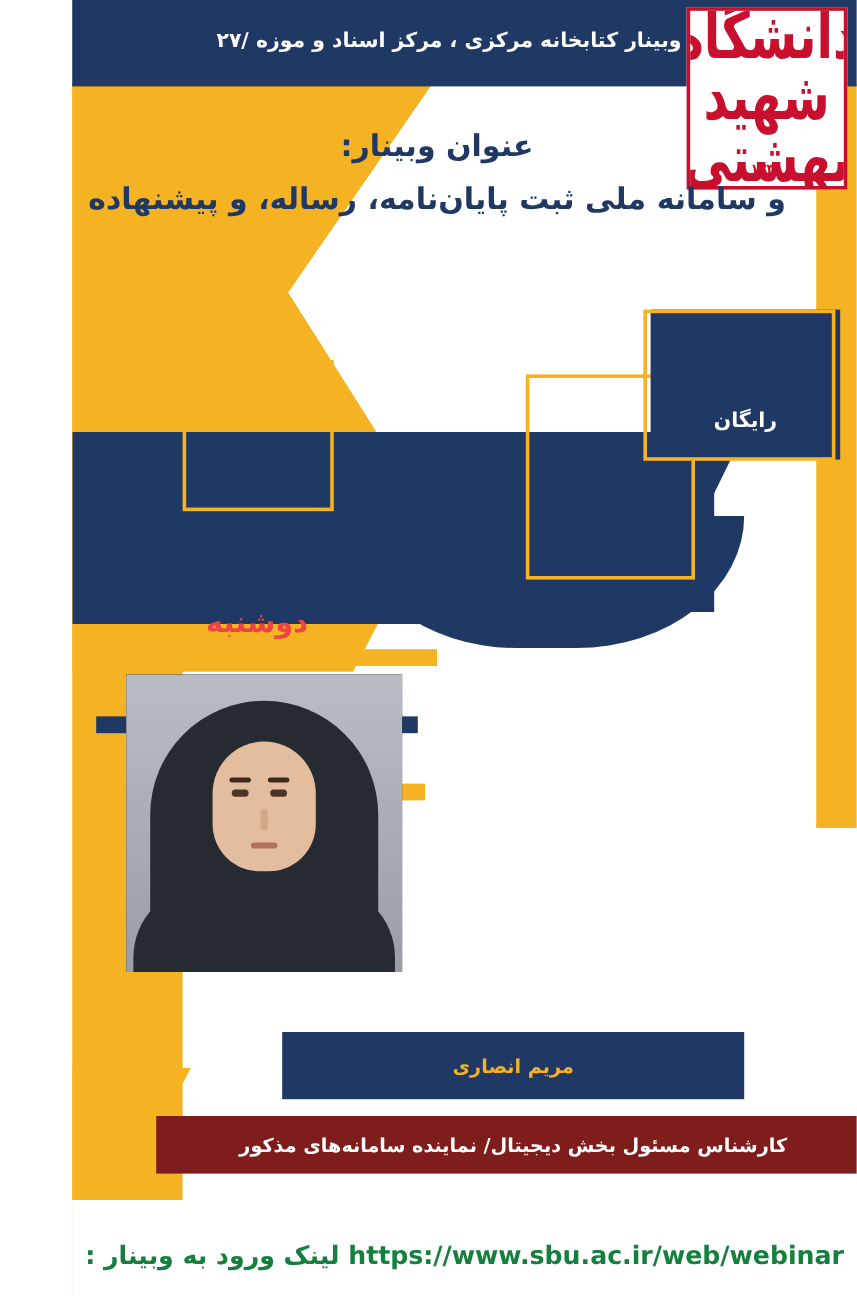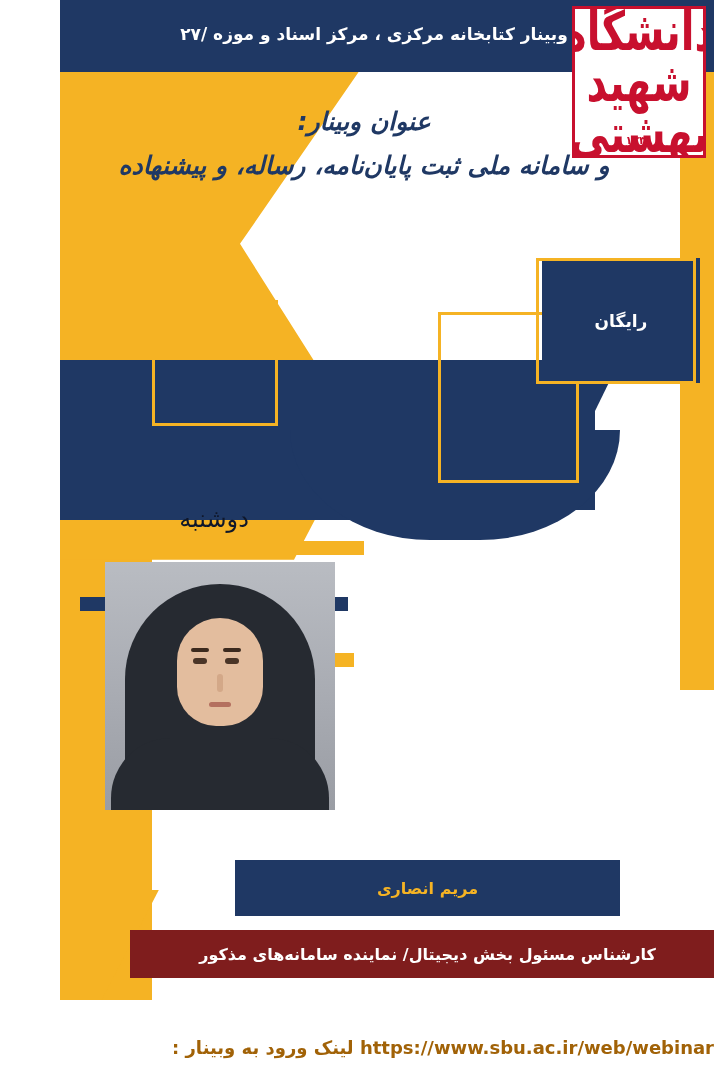--- a/index.html
+++ b/index.html
@@ -178,32 +178,33 @@
     top: 100px;
     right: 20px;
     width: 660px;
     text-align: center;
     color: #1f3864;
     font-weight: bold;
     font-size: 25px;
     line-height: 1.75;
     z-index: 5;
   }
-  .title-line { display: block; font-style: italic; }
+  .title-line { display: block; }
 
   
   .tag {
     position: absolute;
     color: #ffffff;
     font-size: 17px;
     font-weight: bold;
     display: flex;
     align-items: center;
     justify-content: center;
     z-index: 6;
+    margin-top: 30px;
   }
   .tag-free {
     right: 14px;
     top: 258px;
     width: 158px;
     height: 125px;
   }
   .tag-open {
     left: 205px;
     top: 370px;
@@ -217,23 +218,23 @@
   
   .date-block {
     position: absolute;
     right: 340px;
     top: 505px;
     width: 320px;
     z-index: 6;
     text-align: center;
   }
   .date-weekday {
-    color: #0f172a;
+    color: #ef4444;
     font-size: 24px;
-    font-weight: normal;
+    font-weight: bold;
     margin-bottom: 8px;
   }
   .bar {
     height: 14px;
     margin: 4px auto;
   }
   .bar-yellow { background: #f5b324; }
   .bar-navy { background: #1f3864; }
   .bar-w1 { width: 300px; }
   .bar-w2 { width: 268px; }
@@ -377,22 +378,23 @@
     justify-content: center;
     z-index: 6;
   }
 
   
   .footer {
     position: absolute;
     left: 0;
     right: 0;
     bottom: 22px;
-    color: #a16207;
-    font-size: 18px;
+    text-align: center;
+    color: #15803d;
+    font-size: 21px;
     font-weight: bold;
     z-index: 8;
     direction: rtl;
   }
   .footer .url {
     direction: ltr;
     unicode-bidi: embed;
   }
 </style>
 </head>

